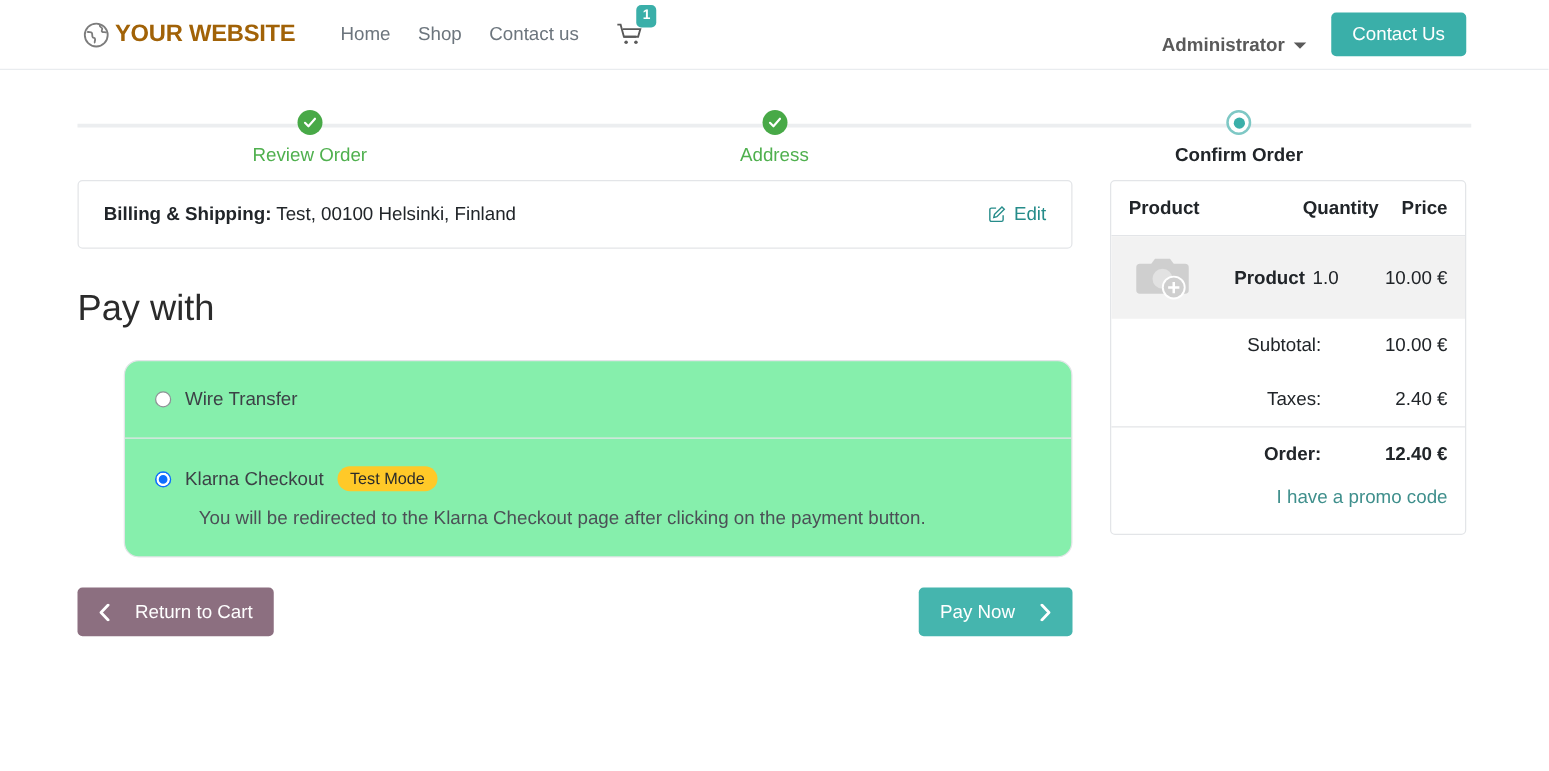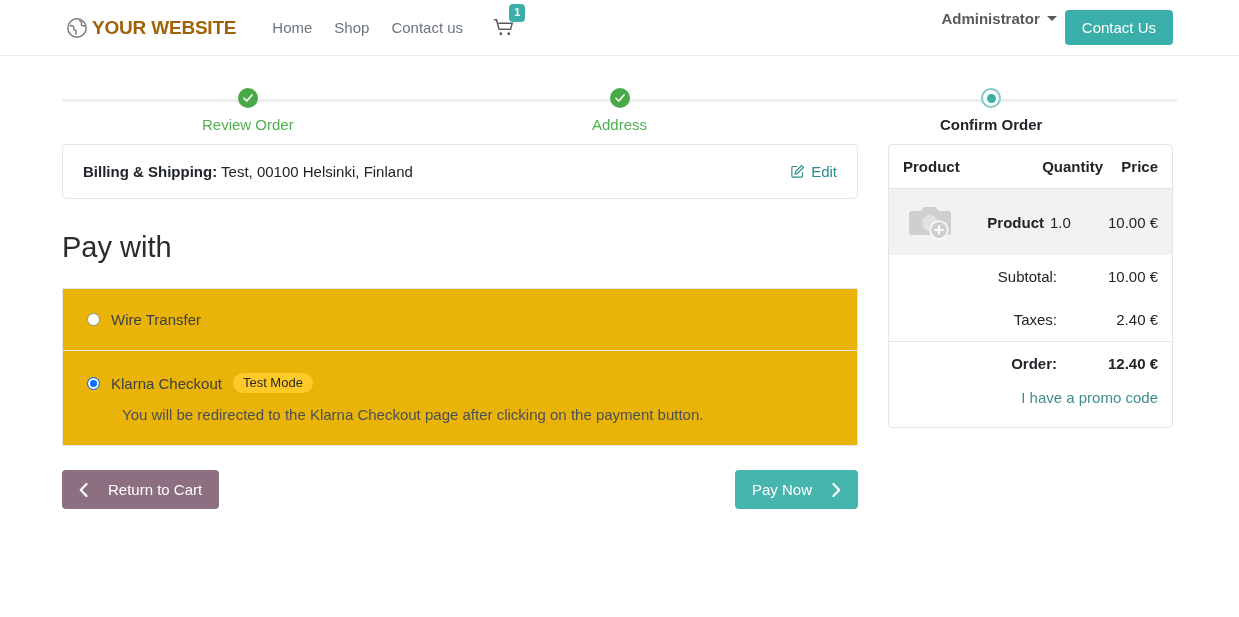--- a/index.html
+++ b/index.html
@@ -62,22 +62,22 @@
     font-weight: bold;
     line-height: 1;
     padding: 3px 5px 4px;
     border-radius: 4px;
     min-width: 16px;
     text-align: center;
   }
   .nav-right {
     margin-left: auto;
     display: flex;
-    align-items: flex-start;
-    gap: 8px;
+    align-items: flex-end;
+    gap: 20px;
   }
   .user-menu {
     font-size: 15px;
     font-weight: bold;
     color: #5a5a5a;
     display: flex;
     align-items: center;
     gap: 7px;
     cursor: pointer;
     white-space: nowrap;
@@ -190,22 +190,23 @@
 
   
   .pay-title {
     font-size: 29px;
     font-weight: normal;
     color: #2b2b2b;
     margin: 32px 0 24px;
   }
   .methods {
     border: 1px solid #e3e5e8;
-    border-radius: 0;
-    background: #eab308;
+    border-radius: 12px;
+    background: #86efac;
+    margin-left: 37px;
   }
   .method {
     padding: 22px 24px;
   }
   .method + .method { border-top: 1px solid #e3e5e8; }
   .method-head {
     display: flex;
     align-items: center;
     gap: 11px;
   }

